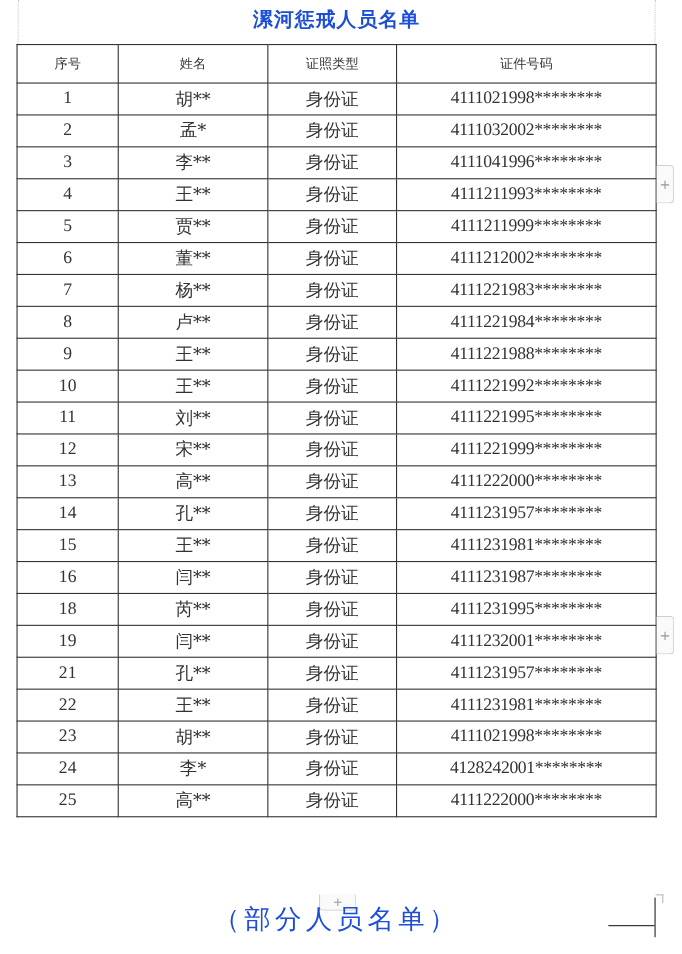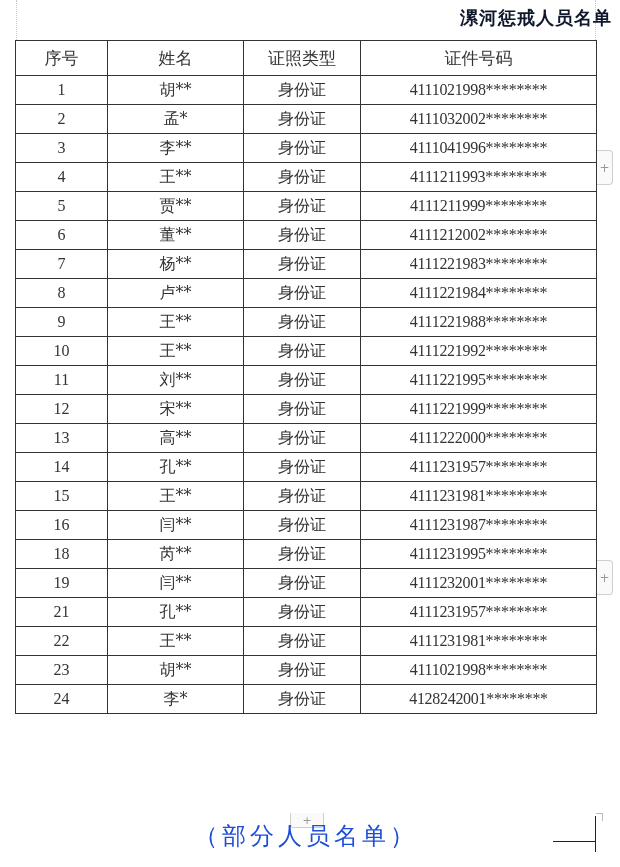--- a/index.html
+++ b/index.html
@@ -1,26 +1,26 @@
 <!DOCTYPE html>
 <html><head>
   <meta charset="utf-8">
   <style>
     html, body { margin: 0; padding: 0; background: #ffffff; }
     body { width: 620px; height: 867px; position: relative; overflow: hidden;
            font-family: "DejaVu Serif", "Liberation Serif", serif; color: #222; }
     .page-guide-left { position: absolute; left: 16px; top: 0; height: 40px; border-left: 1px dotted #c8c8c8; }
     .page-guide-right { position: absolute; left: 595px; top: 0; height: 40px; border-left: 1px dotted #c8c8c8; }
-    .doc-title { position: absolute; left: 0; width: 612px; top: 6px; text-align: right;
-                 font-size: 18px; font-weight: bold; letter-spacing: 1px; color: #0f172a; }
+    .doc-title { position: absolute; left: 0; width: 612px; top: 6px; text-align: center;
+                 font-size: 18px; font-weight: bold; letter-spacing: 1px; color: #1d4ed8; }
     table.roster { position: absolute; left: 15px; top: 40px; width: 581px; border-collapse: collapse;
                    table-layout: fixed; }
     table.roster th, table.roster td { border: 1.5px solid #333; text-align: center; padding: 0;
                    font-weight: normal; font-size: 16px; color: #333; white-space: nowrap; overflow: hidden; }
-    table.roster th { height: 34px; font-size: 17px; }
+    table.roster th { height: 34px; font-size: 12px; }
     table.roster td { height: 28px; }
     col.c1 { width: 92px; } col.c2 { width: 136px; } col.c3 { width: 117px; } col.c4 { width: 236px; }
     td.idno { font-family: "Liberation Serif", serif; font-size: 16.5px; letter-spacing: -0.3px; }
     td.seq { font-family: "Liberation Serif", serif; font-size: 17px; }
     .row-add { position: absolute; left: 597px; width: 15px; height: 33px; border: 1px solid #cfcfcf;
                border-left: none; border-radius: 0 4px 4px 0; background: #fafafa; color: #999;
                font-size: 12px; font-family: "DejaVu Sans", sans-serif; display: flex; align-items: center; justify-content: center; }
     .col-add { position: absolute; left: 290px; top: 813px; width: 32px; height: 14px; border: 1px solid #cfcfcf;
                border-top: none; border-radius: 0 0 4px 4px; background: #fafafa; color: #999;
                font-size: 11px; font-family: "DejaVu Sans", sans-serif; display: flex; align-items: center; justify-content: center; }
@@ -179,20 +179,26 @@
         <td>胡**</td>
         <td>身份证</td>
         <td class="idno">4111021998********</td>
       </tr>
       <tr>
         <td class="seq">24</td>
         <td>李*</td>
         <td>身份证</td>
         <td class="idno">4128242001********</td>
       </tr>
+      <tr>
+        <td class="seq">25</td>
+        <td>高**</td>
+        <td>身份证</td>
+        <td class="idno">4111222000********</td>
+      </tr>
     </tbody>
 </table>
 
 <div class="row-add" style="top:150px;">
   <span>+</span>
 </div>
 <div class="row-add" style="top:560px;">
   <span>+</span>
 </div>
 <div class="col-add">

